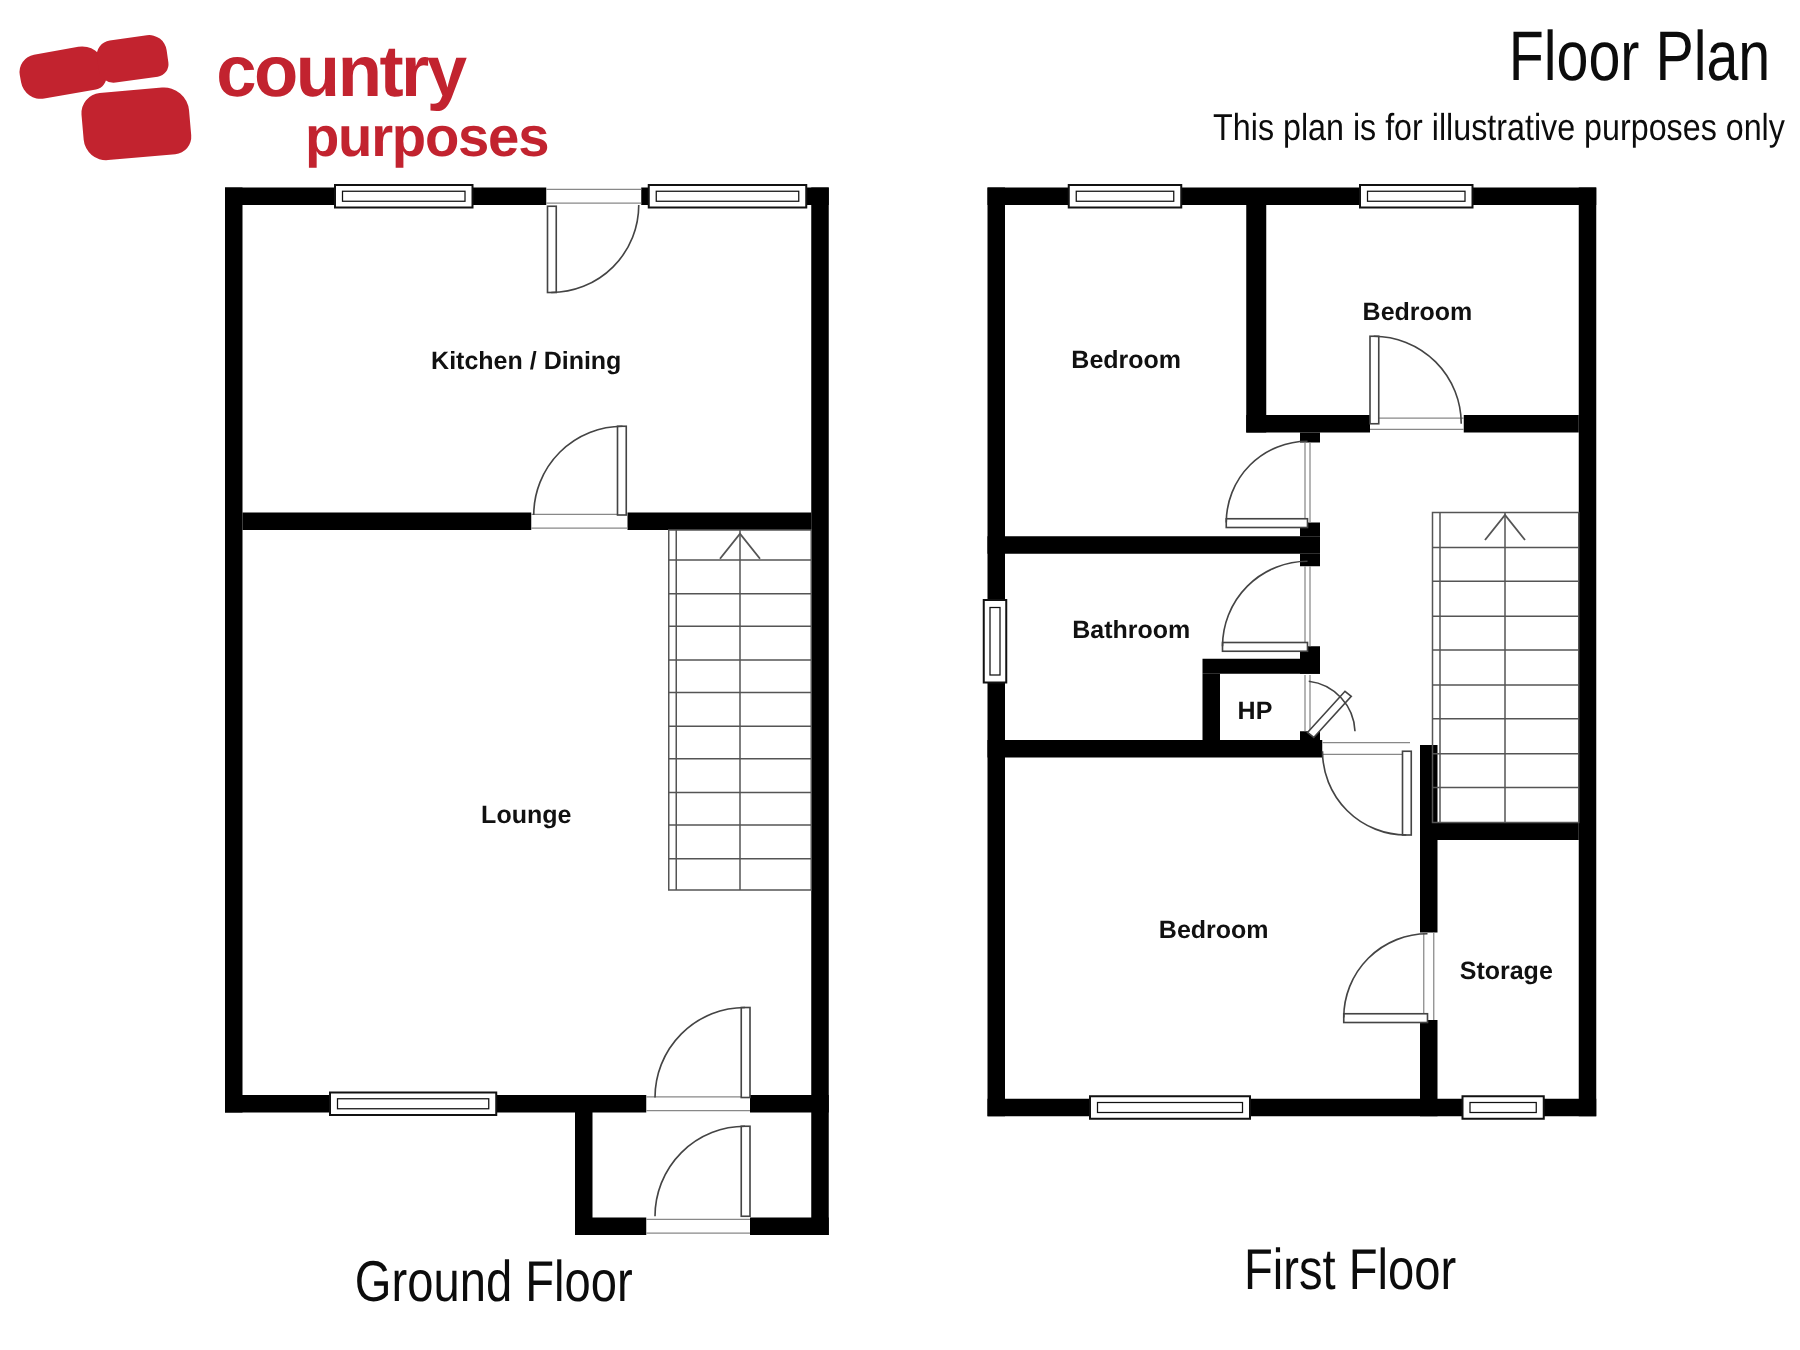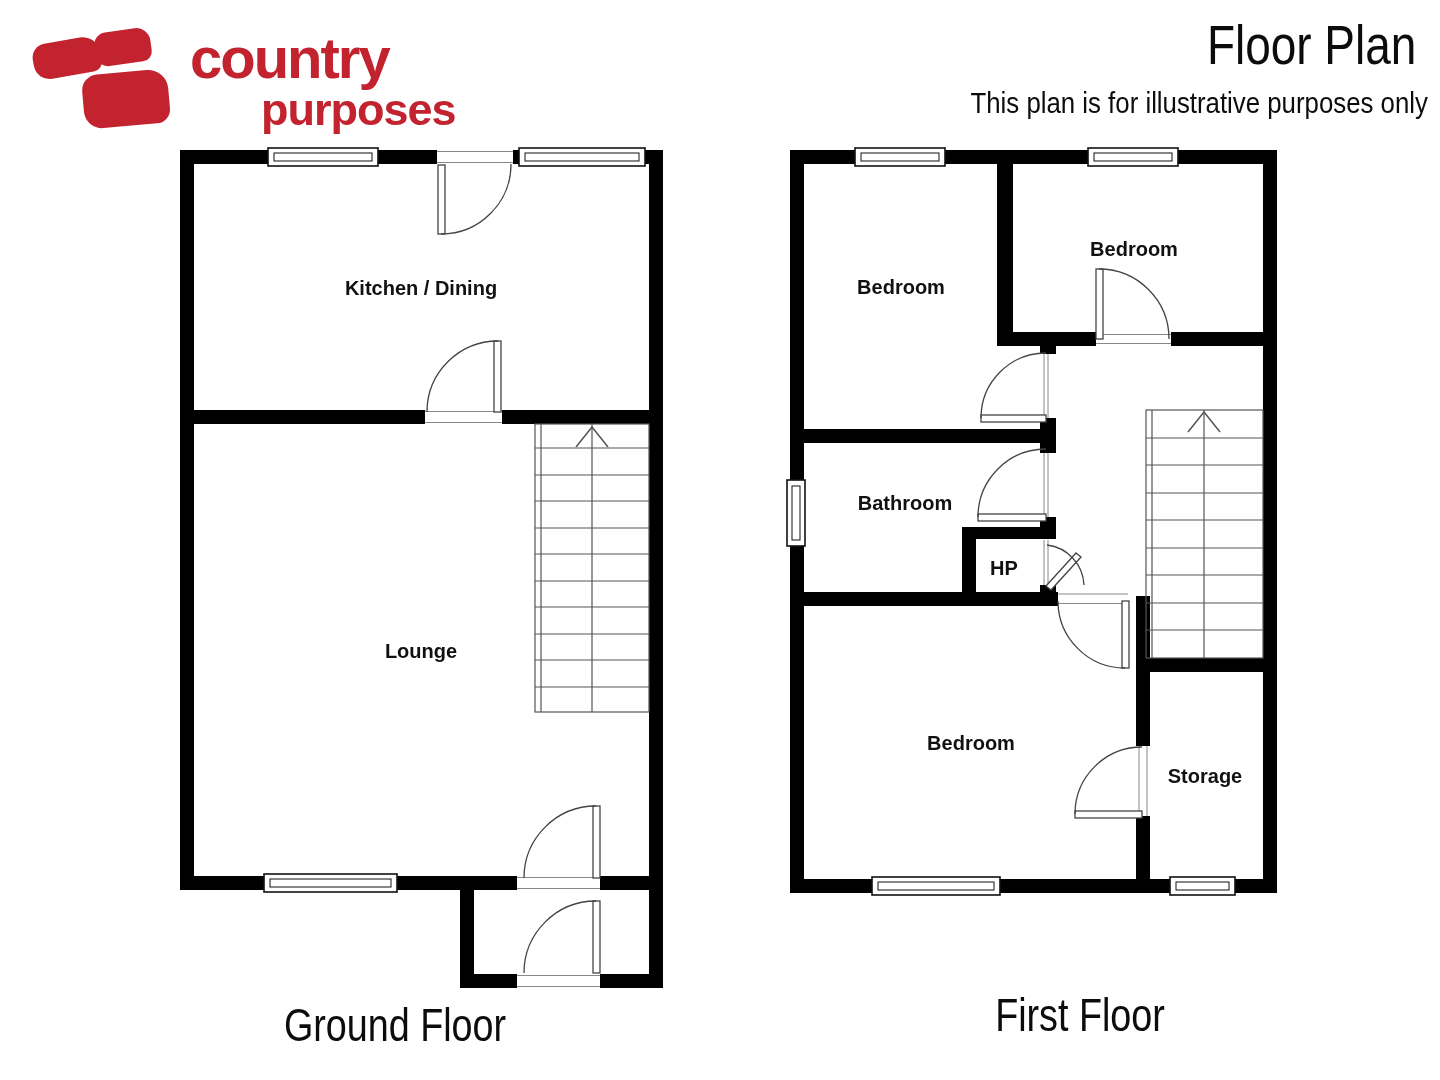--- a/index.html
+++ b/index.html
@@ -1,19 +1,19 @@
 <!DOCTYPE html>
 <html><head>
 <meta charset="utf-8">
 <style>
   html,body{margin:0;padding:0;background:#fff;}
   #canvas{position:relative;width:1440px;height:1080px;background:#ffffff;overflow:hidden;
           font-family:"Liberation Sans",sans-serif;}
   
-  #logo{position:absolute;left:17px;top:0;width:460px;height:140px;}
+  #logo{position:absolute;left:0;top:0;width:460px;height:140px;}
   .blob{position:absolute;background:#c2232f;}
   #blob1{left:16px;top:40px;width:68px;height:36px;border-radius:14px 18px 10px 16px;transform:rotate(-10deg);}
   #blob2{left:78px;top:30px;width:56px;height:34px;border-radius:12px 14px 10px 12px;transform:rotate(-8deg);}
   #blob3{left:66px;top:72px;width:86px;height:54px;border-radius:16px 20px 14px 18px;transform:rotate(-5deg);}
   #brand-word1{position:absolute;left:173px;top:24px;font-size:58px;font-weight:700;color:#c2232f;letter-spacing:-2px;}
   #brand-word2{position:absolute;left:244px;top:84px;font-size:45px;font-weight:700;color:#c2232f;letter-spacing:-1px;}
   
   #title{position:absolute;right:24px;top:12px;font-size:56px;font-weight:500;color:#0c0c0c;
          transform:scaleX(0.82);transform-origin:100% 50%;white-space:nowrap;}
   #subtitle{position:absolute;right:12px;top:86px;font-size:30px;font-weight:400;color:#0c0c0c;

